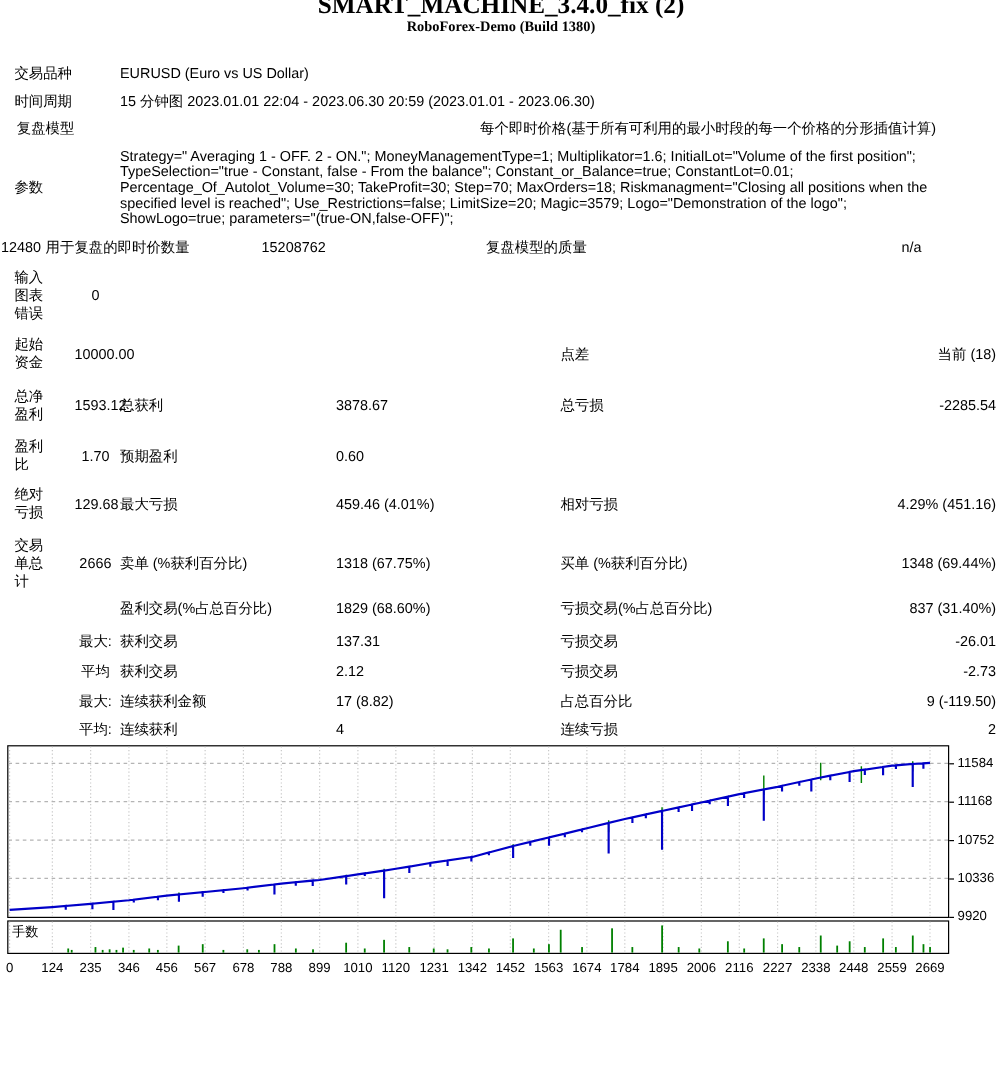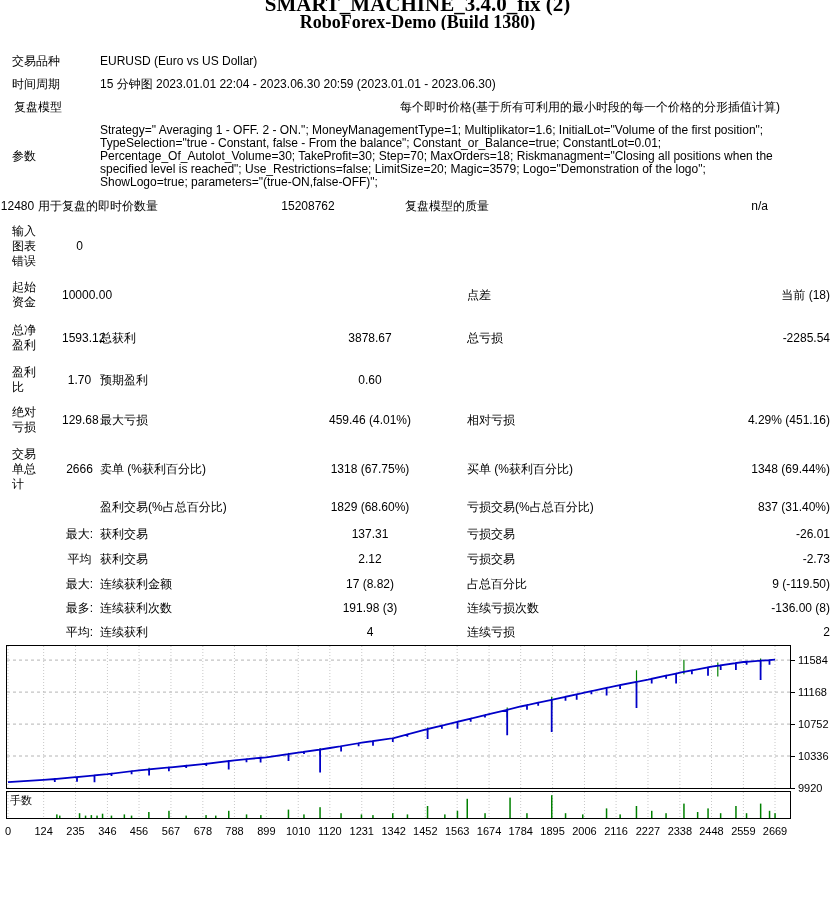--- a/index.html
+++ b/index.html
@@ -10,29 +10,29 @@
   }
   
   .hdr{overflow:hidden;text-align:center;}
   .hdr .title{
     font-family:"Liberation Serif","DejaVu Serif",serif;
     font-weight:bold;font-size:21px;line-height:22px;margin-top:-7px;
     white-space:nowrap;
   }
   .hdr .subtitle{
     font-family:"Liberation Serif","DejaVu Serif",serif;
-    font-weight:bold;font-size:18px;line-height:15px;
+    font-weight:bold;font-size:12px;line-height:15px;
   }
   
   #report{margin-top:24px;}
   .row{display:flex;align-items:center;line-height:15px;}
   .c1{width:50px;padding-left:12px;flex:none;white-space:pre-line;}
   .c2{width:35px;flex:none;text-align:center;white-space:nowrap;}
   .c3{width:180px;flex:none;margin-left:3px;}
-  .c4{width:180px;flex:none;text-align:center;white-space:nowrap;}
+  .c4{width:180px;flex:none;text-align:left;white-space:nowrap;}
   .c5{width:173px;flex:none;margin-left:7px;}
   .c6{width:190px;flex:none;text-align:right;white-space:nowrap;}
   .c3wide{width:680px;flex:none;margin-left:3px;line-height:13px;}
   
   .chart-wrap{position:relative;margin-left:6px;margin-top:5px;width:827px;height:196px;}
   .panel{position:relative;border:1px solid #000;background:#fff;width:783px;}
   .panel.main{height:142px;}
   .panel.lots{height:26px;margin-top:2px;}
   .legend{
     position:absolute;top:1px;left:3px;font-size:11px;line-height:13px;
@@ -160,28 +160,20 @@
       <span class="c5">亏损交易</span>
       <span class="c6">-2.73</span>
     </div>
     <div class="row" style="margin-bottom: 9px;">
       <span class="c1"></span>
       <span class="c2">最大:</span>
       <span class="c3">连续获利金额</span>
       <span class="c4">17 (8.82)</span>
       <span class="c5">占总百分比</span>
       <span class="c6">9 (-119.50)</span>
-    </div>
-    <div class="row" style="margin-bottom: 9px;">
-      <span class="c1"></span>
-      <span class="c2">最多:</span>
-      <span class="c3">连续获利次数</span>
-      <span class="c4">191.98 (3)</span>
-      <span class="c5">连续亏损次数</span>
-      <span class="c6">-136.00 (8)</span>
     </div>
     <div class="row" style="margin-bottom: 0px;">
       <span class="c1"></span>
       <span class="c2">平均:</span>
       <span class="c3">连续获利</span>
       <span class="c4">4</span>
       <span class="c5">连续亏损</span>
       <span class="c6">2</span>
     </div>
   </div>

